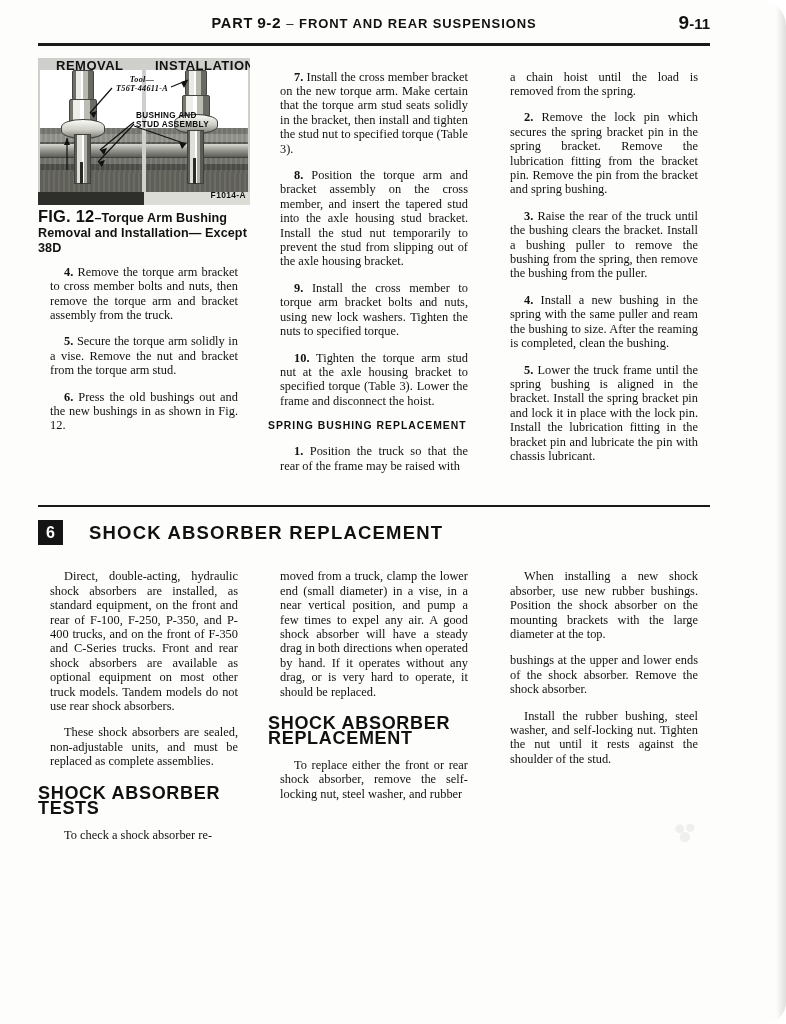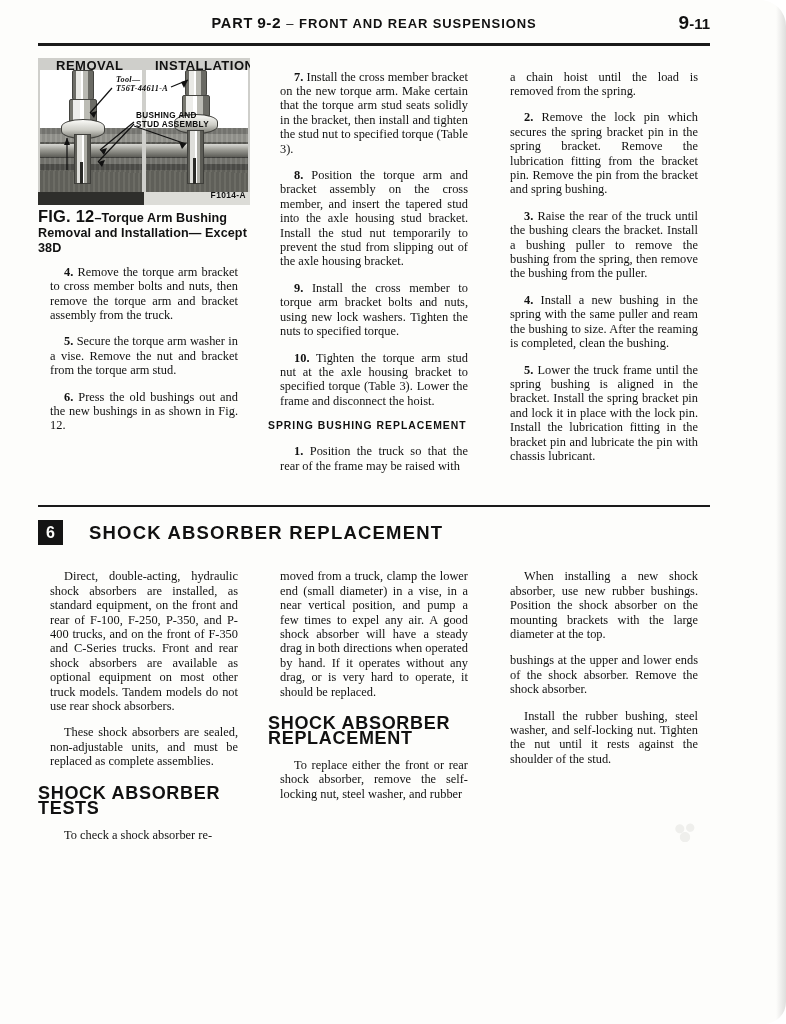--- a/index.html
+++ b/index.html
@@ -282,21 +282,21 @@
     z-index: 7;
     white-space: nowrap;
   }
   .callout.tool {
     left: 78px; top: 17px;
     font-family: "Liberation Serif", "DejaVu Serif", serif;
     font-style: italic;
     font-weight: bold;
     font-size: 8.2px;
     line-height: 9.6px;
-    text-align: left;
+    text-align: center;
   }
   .callout.bushing {
     left: 98px; top: 53px;
     line-height: 9.6px;
     font-size: 8.2px;
   }
   .callout.torquearm {
     left: 4px; top: 133px;
     font-weight: normal;
     font-size: 8.2px;
@@ -431,21 +431,21 @@
             <div class="callout torquearm">TORQUE  ARM</div>
             <div class="callout fignum">F1014-A</div>
           </div>
 
           <div class="fig-caption">
             <span class="fignum-big">FIG. 12</span><span>–Torque Arm Bushing Removal and Installation— Except 38D</span>
           </div>
         </div>
 
         <p class="bodytext gap"><span class="stepno">4.</span> <span>Remove the torque arm bracket to cross member bolts and nuts, then remove the torque arm and bracket assembly from the truck.</span></p>
-        <p class="bodytext"><span class="stepno">5.</span> <span>Secure the torque arm washer in a vise. Remove the nut and bracket from the torque arm stud.</span></p>
+        <p class="bodytext"><span class="stepno">5.</span> <span>Secure the torque arm solidly in a vise. Remove the nut and bracket from the torque arm stud.</span></p>
         <p class="bodytext"><span class="stepno">6.</span> <span>Press the old bushings out and the new bushings in as shown in Fig. 12.</span></p>
       </div>
 
       <div class="col">
         <p class="bodytext"><span class="stepno">7.</span> <span>Install the cross member bracket on the new torque arm. Make certain that the torque arm stud seats solidly in the bracket, then install and tighten the stud nut to specified torque (Table 3).</span></p>
         <p class="bodytext"><span class="stepno">8.</span> <span>Position the torque arm and bracket assembly on the cross member, and insert the tapered stud into the axle housing stud bracket. Install the stud nut temporarily to prevent the stud from slipping out of the axle housing bracket.</span></p>
         <p class="bodytext"><span class="stepno">9.</span> <span>Install the cross member to torque arm bracket bolts and nuts, using new lock washers. Tighten the nuts to specified torque.</span></p>
         <p class="bodytext"><span class="stepno">10.</span> <span>Tighten the torque arm stud nut at the axle housing bracket to specified torque (Table 3). Lower the frame and disconnect the hoist.</span></p>
 
         <h3 class="subhead">SPRING BUSHING REPLACEMENT</h3>

